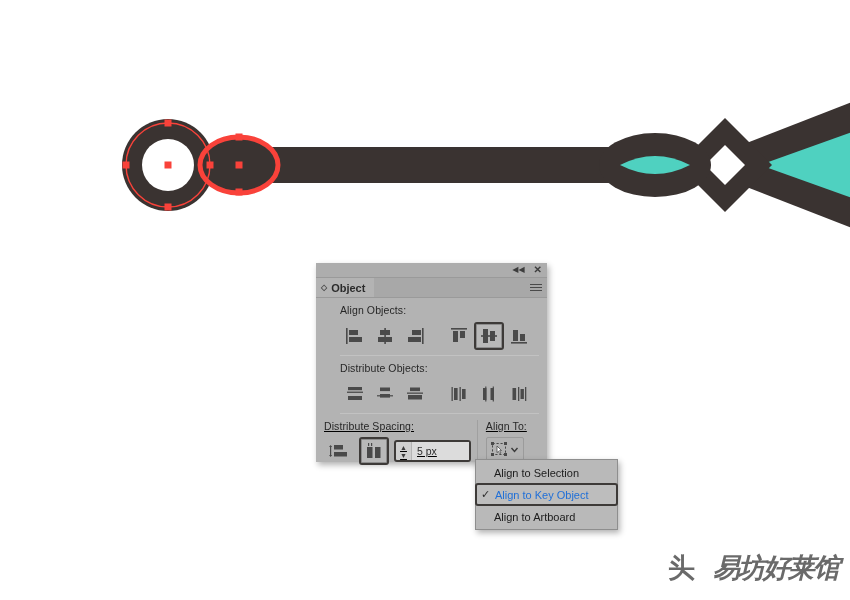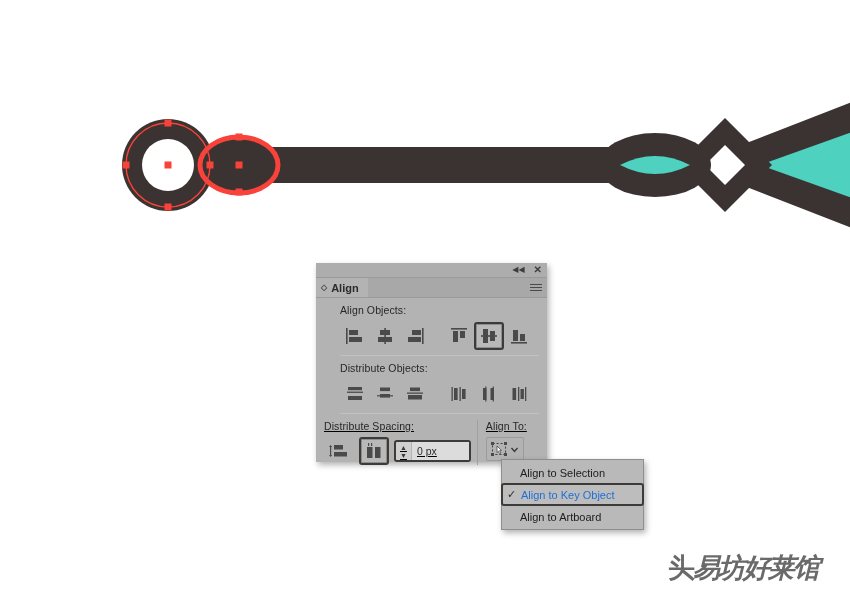--- a/index.html
+++ b/index.html
@@ -91,21 +91,21 @@
   }
   .alignto-btn {
     width: 38px; height: 24px; background: #b3b3b3;
     border: 1px solid #9b9b9b; border-radius: 2px;
     display: flex; align-items: center; justify-content: center; gap: 1px;
     cursor: pointer;
   }
 
   
   .dropdown {
-    position: absolute; left: 501px; top: 459px;
+    position: absolute; left: 475px; top: 459px;
     width: 143px;
     background: #b9b9b9;
     border: 1px solid #8e8e8e;
     box-shadow: 2px 3px 6px rgba(0,0,0,.30);
     padding: 2px 0;
   }
   .dd-item {
     height: 21px; display: flex; align-items: center;
     font-size: 11px; color: #1c1c1c; cursor: pointer;
     padding-left: 18px; position: relative;
@@ -122,21 +122,21 @@
 
   
   .watermark {
     position: absolute; left: 668px; top: 550px;
     font-size: 27px; color: #4a4a4a;
     font-family: "DejaVu Sans", sans-serif;
     font-weight: bold; letter-spacing: -2px;
     opacity: .82; white-space: nowrap;
     text-shadow: 1px 1px 0 rgba(255,255,255,.6);
   }
-  .wm-b { font-style: italic; }
+  .wm-b { font-style: italic; margin-left: 20px; }
 </style>
 </head>
 <body>
 
 <svg id="artwork" viewBox="0 0 850 600" xmlns="http://www.w3.org/2000/svg">
   <defs>
     <clipPath id="clipAll">
         <rect x="0" y="0" width="850" height="600"></rect>
       </clipPath>
   </defs>
@@ -180,21 +180,21 @@
 <div class="panel">
 
   <div class="panel-titlebar">
     <span class="tb-icon">◀◀</span>
     <span class="tb-icon tb-close">✕</span>
   </div>
 
   <div class="panel-tabrow">
     <div class="tab-active">
       <span class="tab-diamond">◇</span>
-      <span>Align</span>
+      <span>Object</span>
     </div>
     <div class="tab-filler"></div>
     <div class="tab-menu">
       <i></i>
         <i></i>
         <i></i>
     </div>
   </div>
 
   <div class="panel-body">
@@ -318,21 +318,21 @@
             <rect x="7" y="1" width="1.2" height="3" fill="#4a4a4a"></rect>
             <rect x="3" y="5" width="5.5" height="11" fill="#4a4a4a"></rect>
             <rect x="11" y="5" width="5.5" height="11" fill="#4a4a4a"></rect>
           </svg>
         </div>
         <div class="stepper">
           <div class="step-arrows">
             <span>▲</span>
             <span>▼</span>
           </div>
-          <div class="step-val" title="0 px">0 px</div>
+          <div class="step-val" title="0 px">5 px</div>
         </div>
       </div>
     </div>
 
     <div class="vsep"></div>
 
     <div class="br">
       <div class="sec-label">Align To:</div>
       <div class="alignto-btn">
         <svg width="19" height="17" viewBox="0 0 19 17">

